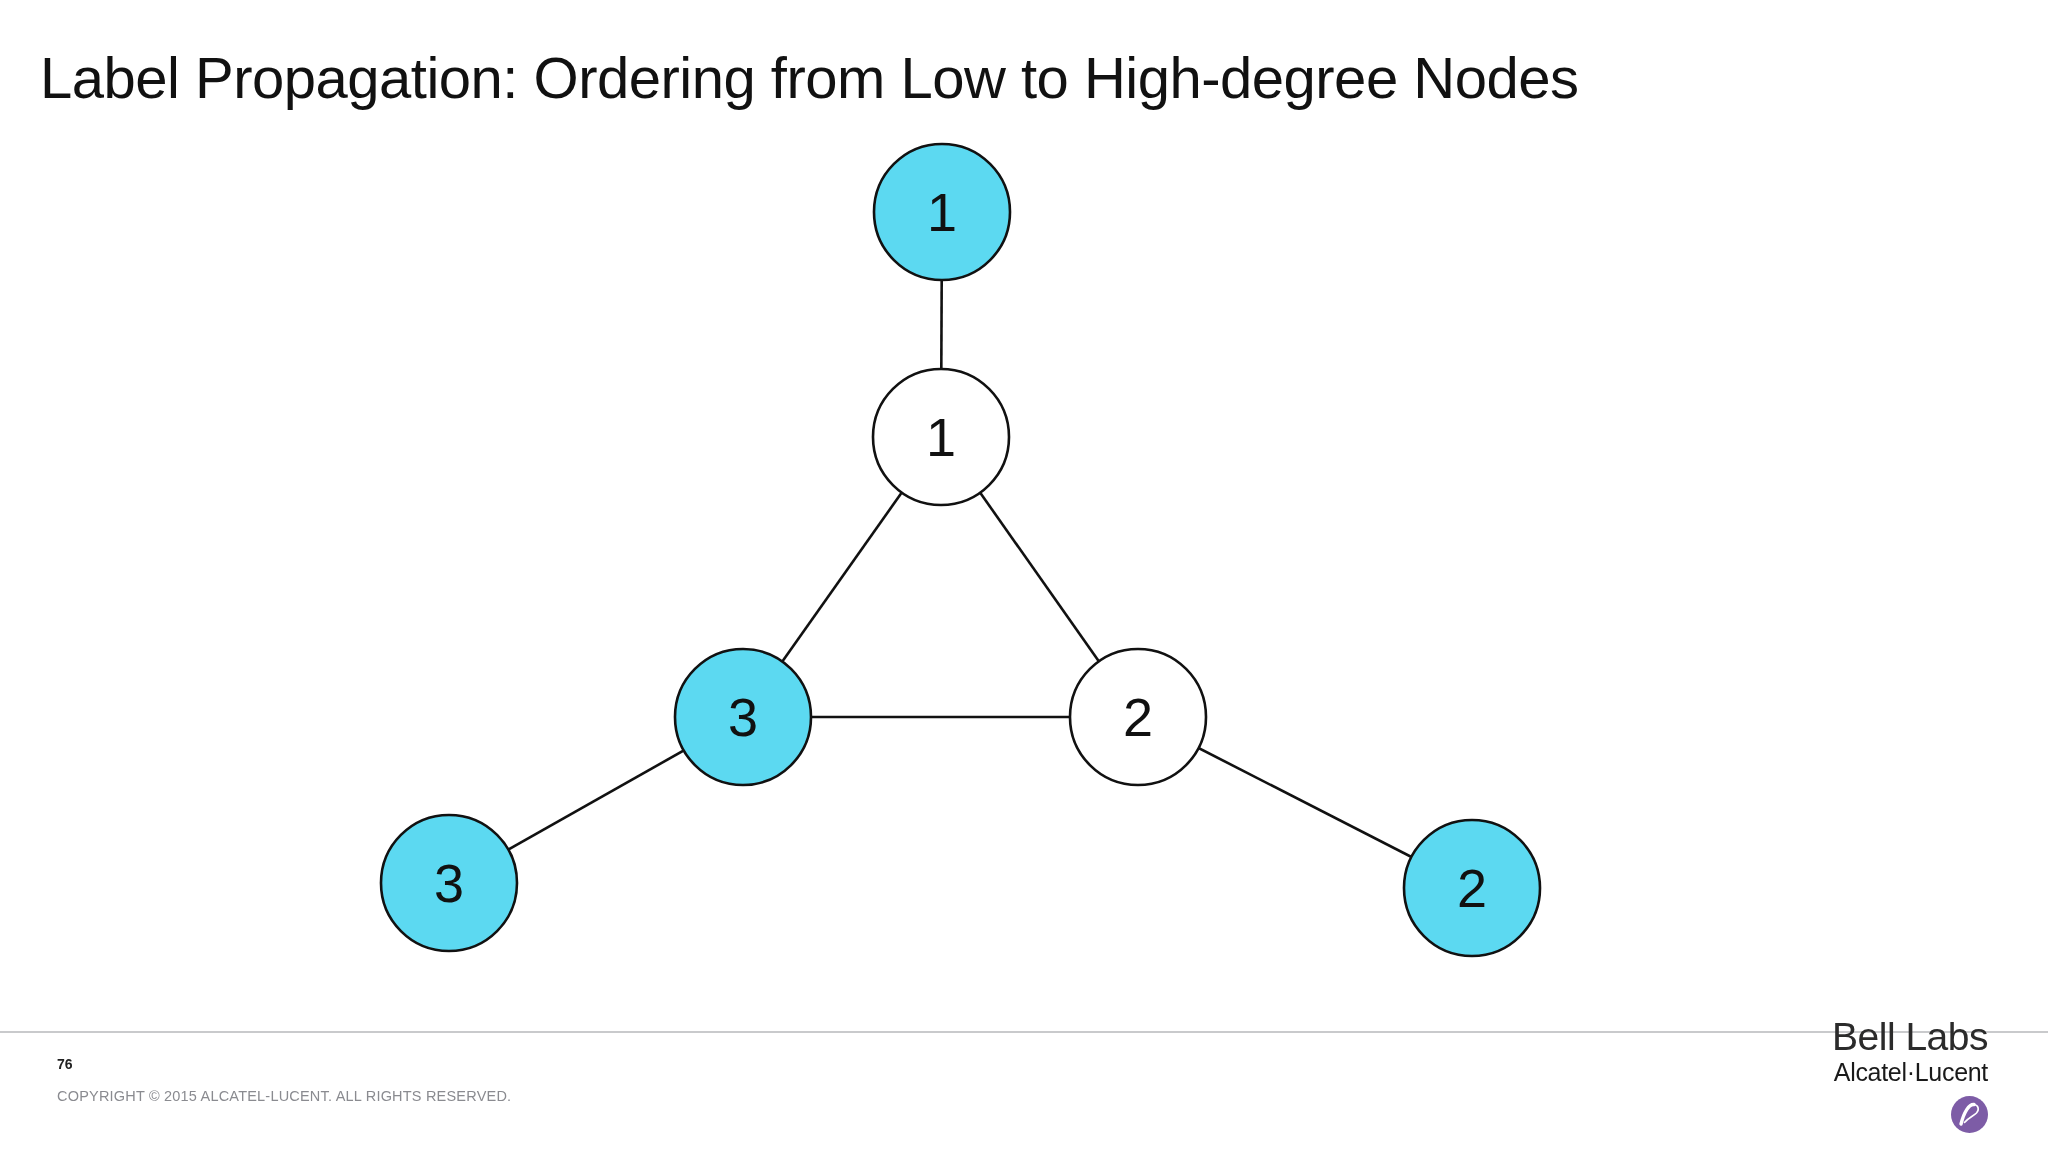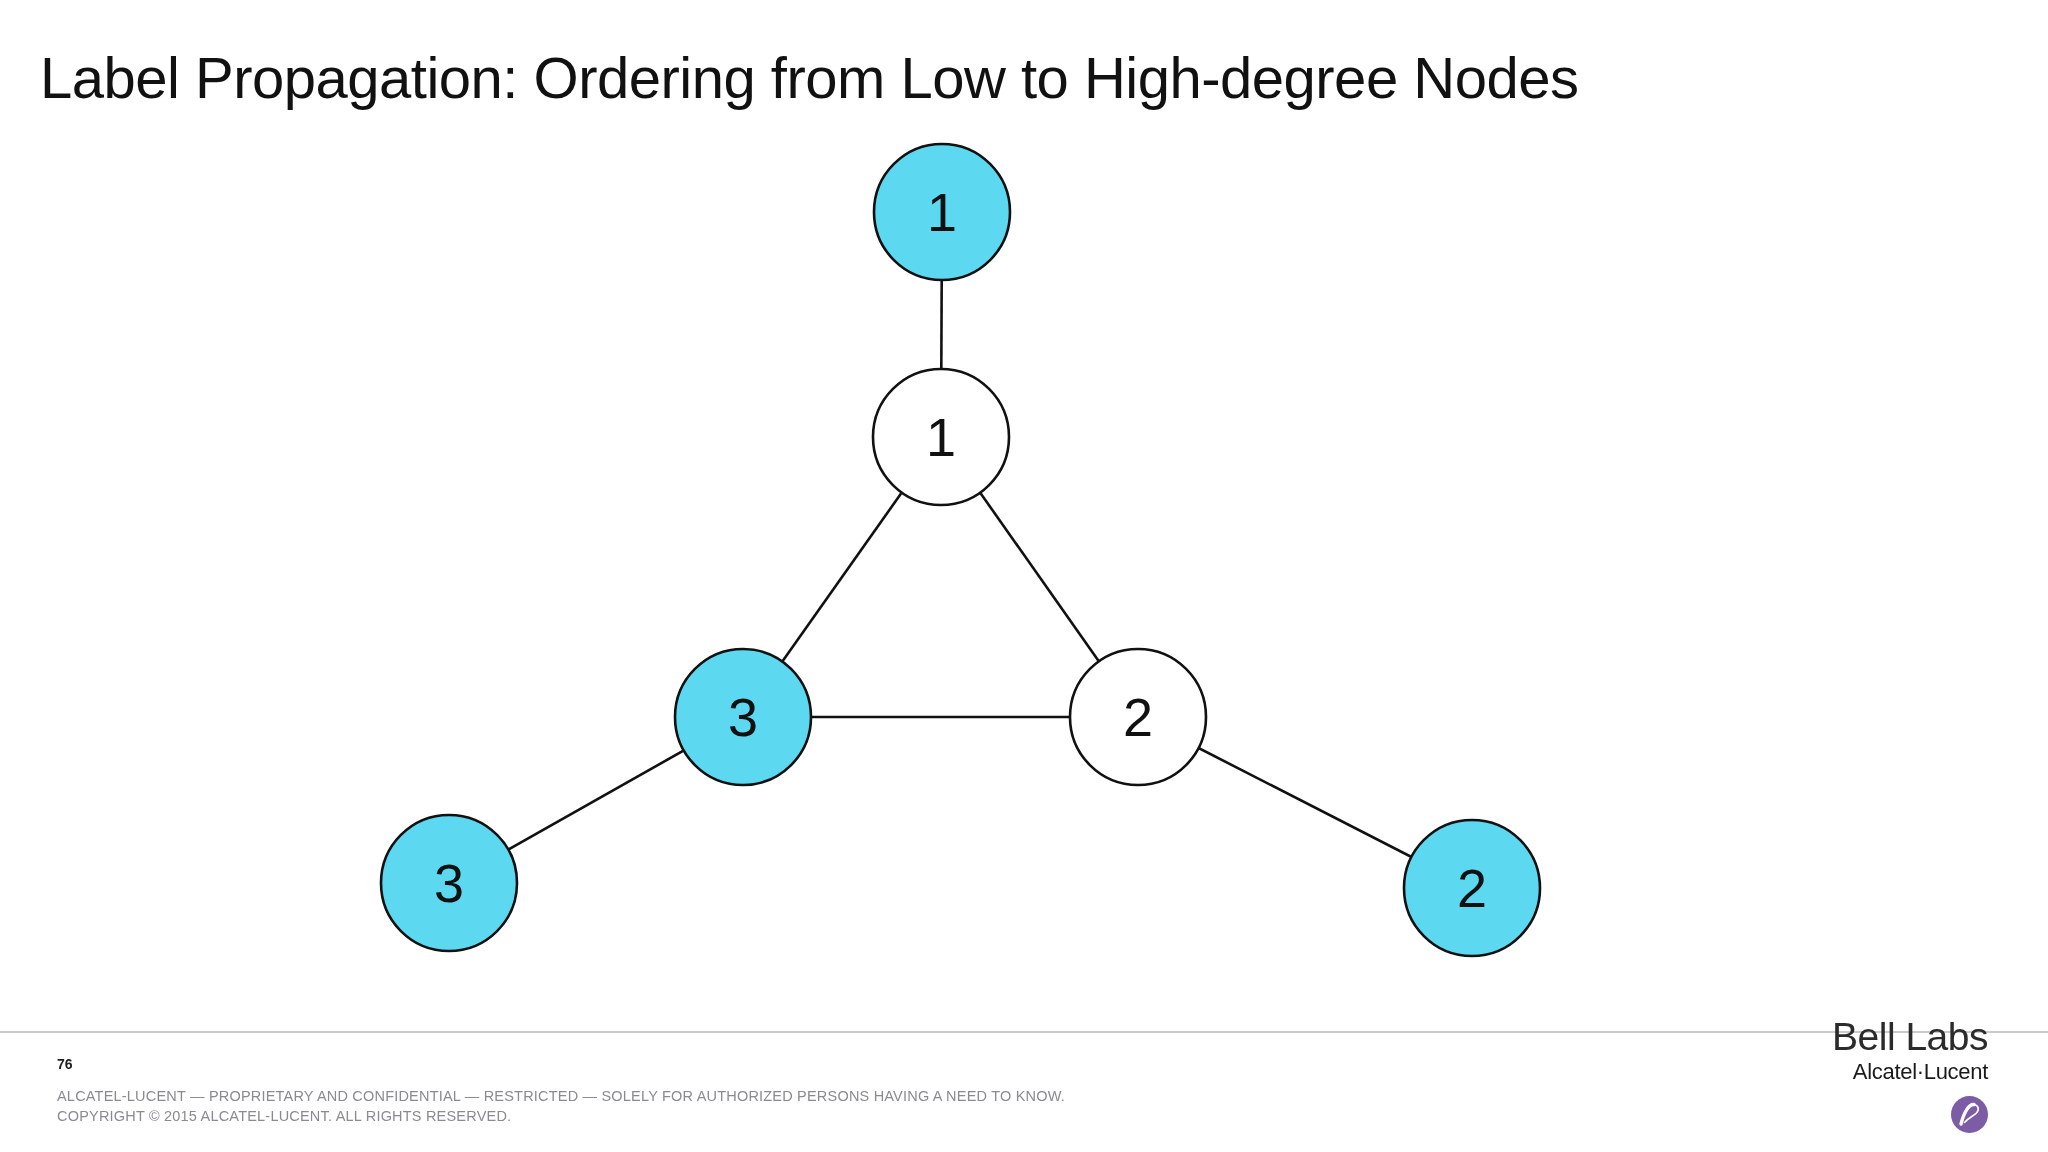--- a/index.html
+++ b/index.html
@@ -89,21 +89,21 @@
     text-align:right;
   }
   .brand-primary{
     font-size:39px;
     font-weight:500;
     letter-spacing:-0.5px;
     color:#2b2b2b;
     line-height:40px;
   }
   .brand-secondary{
-    font-size:22px;
+    font-size:25px;
     font-weight:500;
     letter-spacing:-0.3px;
     color:#1a1a1a;
     line-height:30px;
   }
   .brand-emblem{
     width:37px;
     height:37px;
     margin-bottom:-3px;
   }
@@ -132,21 +132,20 @@
     <text x="449" y="902" class="node-label">3</text>
     <circle cx="1472" cy="888" r="68" class="node-circle" fill="#5cd9f1"></circle>
     <text x="1472" y="907" class="node-label">2</text>
   </svg>
 
 <div class="footer-divider"></div>
 
 <div class="page-number">76</div>
 
 <div class="footer-legal">
-  <div>ALCATEL-LUCENT — PROPRIETARY AND CONFIDENTIAL — RESTRICTED — SOLELY FOR AUTHORIZED PERSONS HAVING A NEED TO KNOW.</div>
   <div>COPYRIGHT © 2015 ALCATEL-LUCENT. ALL RIGHTS RESERVED.</div>
 </div>
 
 <div class="brand">
   <div class="brand-text">
     <div class="brand-primary">Bell Labs</div>
     <div class="brand-secondary">Alcatel·Lucent</div>
   </div>
   <svg class="brand-emblem" viewBox="0 0 37 37" xmlns="http://www.w3.org/2000/svg">
     <circle cx="18.5" cy="18.5" r="18.5" fill="#7d5ca6"></circle>

